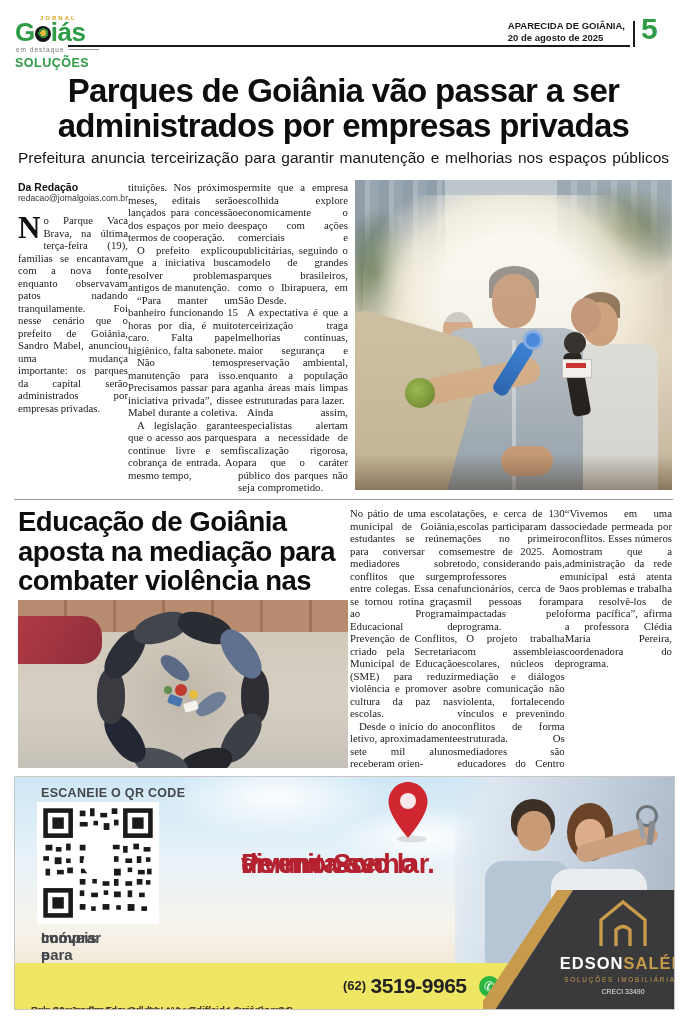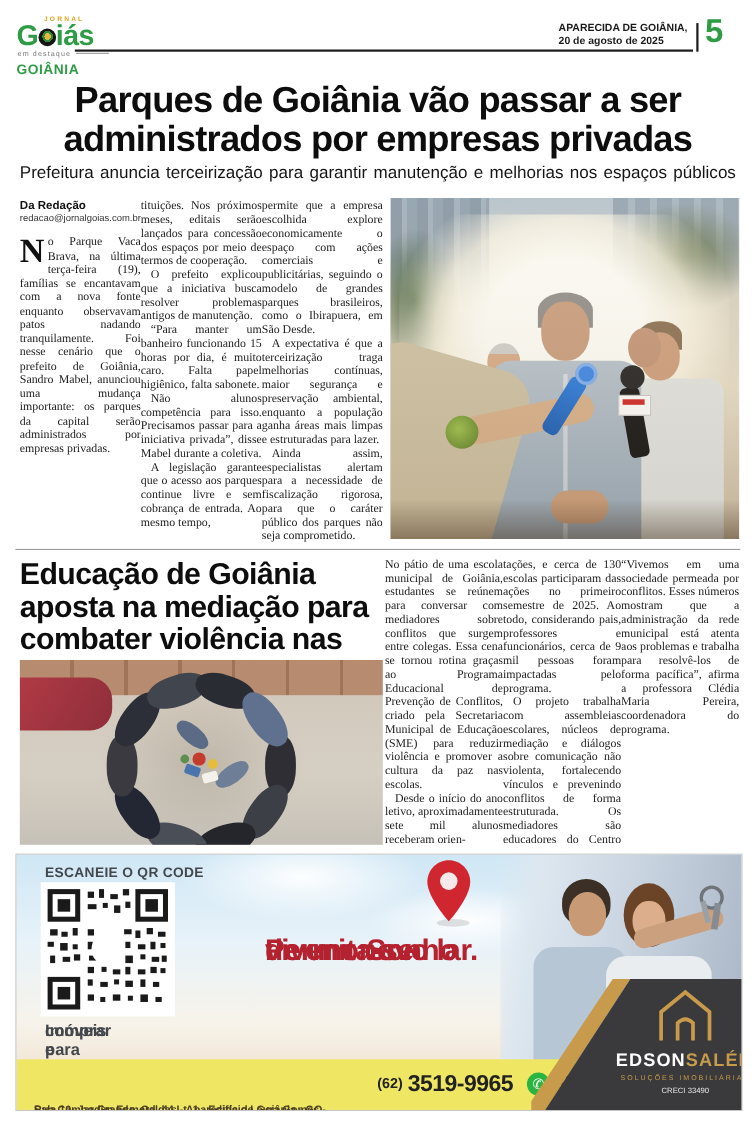--- a/index.html
+++ b/index.html
@@ -134,21 +134,21 @@
   .badge{right:-1px;bottom:-1px;width:192px;height:120px;}
 </style>
 </head>
 <body>
 
 <div class="page">
 
   <div class="abs logo-kicker">JORNAL</div>
   <div class="abs logo-title"><span>G</span><span class="obad"></span><span>iás</span></div>
   <div class="abs logo-sub">em destaque</div>
-  <div class="abs section-label">GOIÂNIA</div>
+  <div class="abs section-label">SOLUÇÕES</div>
   <div class="abs header-rule"></div>
   <div class="abs dateline">
     <div>APARECIDA DE GOIÂNIA,</div>
     <div>20 de agosto de 2025</div>
   </div>
   <div class="abs vbar"></div>
   <div class="abs page-number">5</div>
 
   <h1 class="abs headline1" style="margin:0">Parques de Goiânia vão passar a ser administrados por empresas privadas</h1>
   <div class="abs subhead">Prefeitura anuncia terceirização para garantir manutenção e melhorias nos espaços públicos</div>
@@ -157,21 +157,21 @@
   <div class="abs cols cols1">
     <div class="col">
       <div class="byline">Da Redação</div>
       <div class="email">redacao@jornalgoias.com.br</div>
       <p class="body"><span class="dropcap">N</span><span>o Parque Vaca Brava, na última terça-feira (19), famílias se encantavam com a nova fonte enquanto observavam patos nadando tranquilamente. Foi nesse cenário que o prefeito de Goiânia, Sandro Mabel, anunciou uma mudança importante: os parques da capital serão administrados por empresas privadas.</span></p>
     </div>
     <div class="col">
       <p class="body">tituições. Nos próximos meses, editais serão lançados para concessão dos espaços por meio de termos de cooperação.</p>
       <p class="body">O prefeito explicou que a iniciativa busca resolver problemas antigos de manutenção.</p>
       <p class="body">“Para manter um banheiro funcionando 15 horas por dia, é muito caro. Falta papel higiênico, falta sabonete.</p>
-      <p class="body">Não alunos competência para isso. Precisamos passar para a iniciativa privada”, disse Mabel durante a coletiva.</p>
+      <p class="body">Não temos manutenção para isso. Precisamos passar para a iniciativa privada”, disse Mabel durante a coletiva.</p>
       <p class="body">A legislação garante que o acesso aos parques continue livre e sem cobrança de entrada. Ao mesmo tempo,</p>
     </div>
     <div class="col">
       <p class="body">permite que a empresa escolhida explore economicamente o espaço com ações comerciais e publicitárias, seguindo o modelo de grandes parques brasileiros, como o Ibirapuera, em São Desde.</p>
       <p class="body">A expectativa é que a terceirização traga melhorias contínuas, maior segurança e preservação ambiental, enquanto a população ganha áreas mais limpas e estruturadas para lazer.</p>
       <p class="body">Ainda assim, especialistas alertam para a necessidade de fiscalização rigorosa, para que o caráter público dos parques não seja comprometido.</p>
     </div>
   </div>
 
   <div class="abs photo1">

